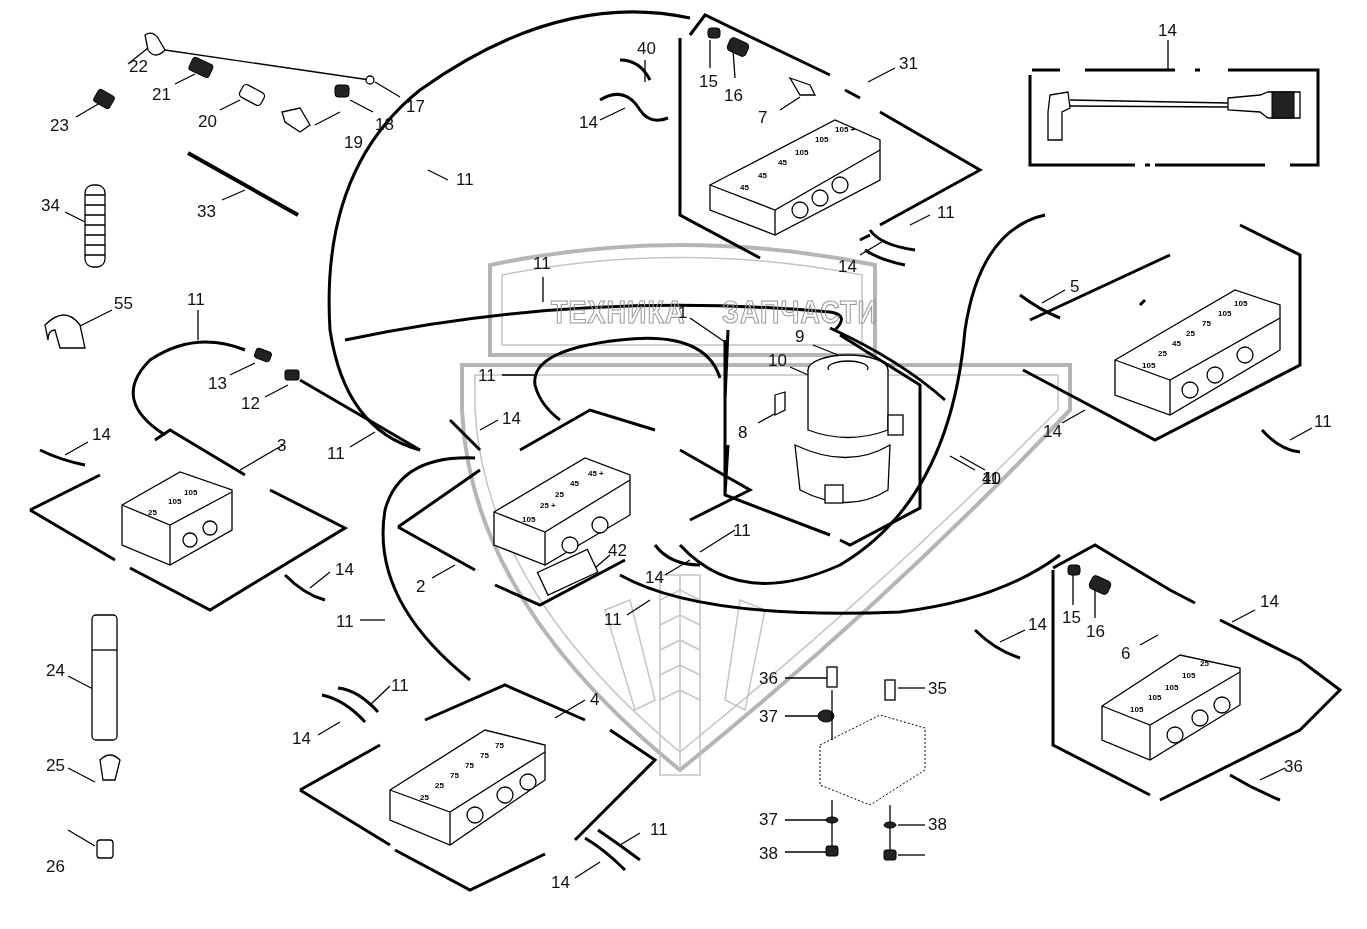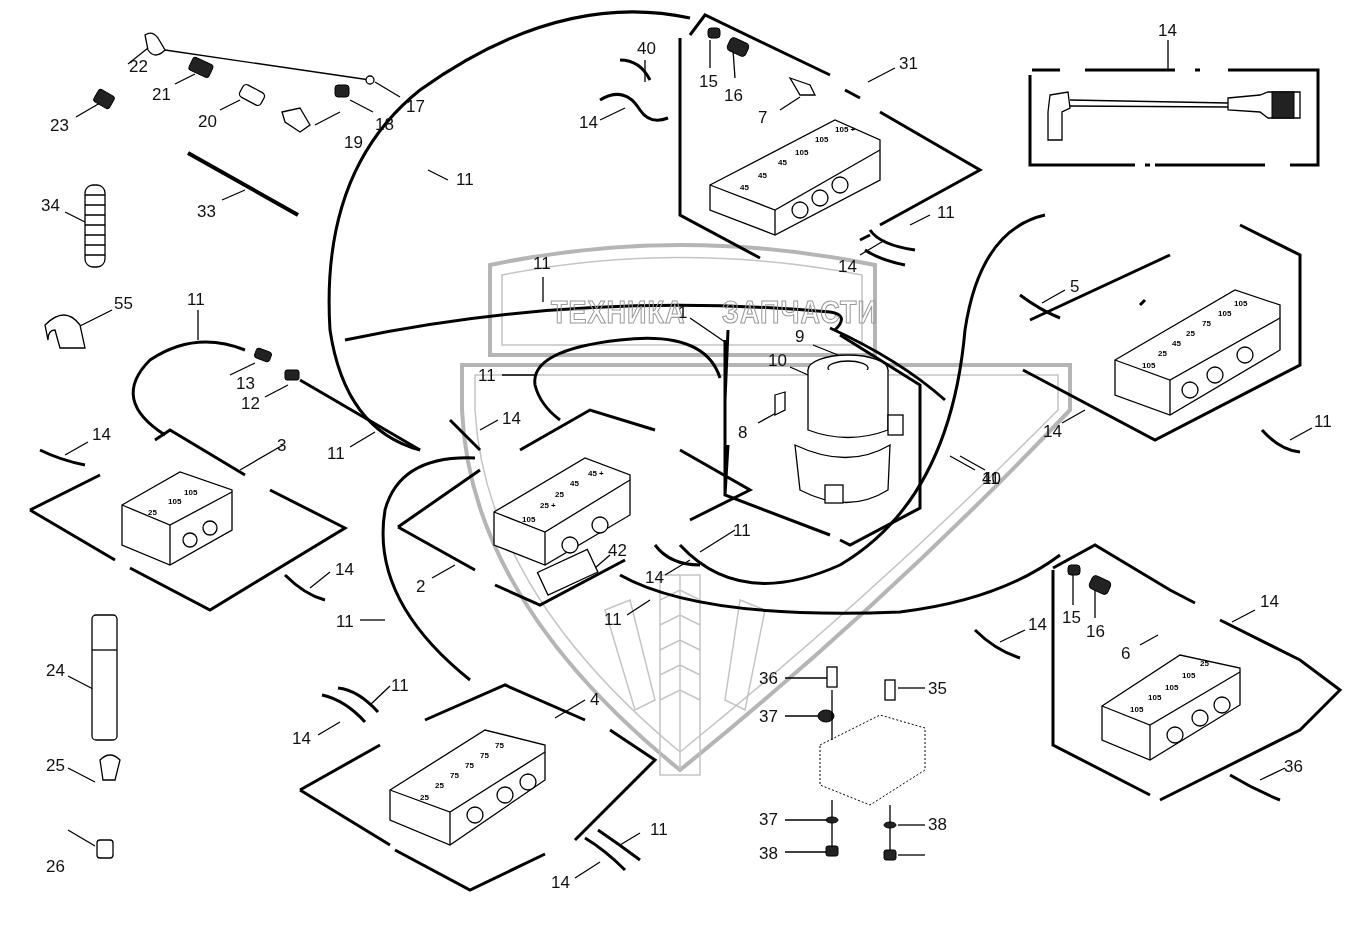--- a/index.html
+++ b/index.html
@@ -306,21 +306,21 @@
 <div class="label" style="left:152px;top:86px;">21</div>
 <div class="label" style="left:198px;top:113px;">20</div>
 <div class="label" style="left:344px;top:134px;">19</div>
 <div class="label" style="left:375px;top:116px;">18</div>
 <div class="label" style="left:406px;top:98px;">17</div>
 <div class="label" style="left:50px;top:117px;">23</div>
 <div class="label" style="left:197px;top:203px;">33</div>
 <div class="label" style="left:41px;top:197px;">34</div>
 <div class="label" style="left:114px;top:295px;">55</div>
 <div class="label" style="left:187px;top:291px;">11</div>
-<div class="label" style="left:208px;top:375px;margin-left:28px;">13</div>
+<div class="label" style="left:208px;top:375px;">13</div>
 <div class="label" style="left:241px;top:395px;">12</div>
 <div class="label" style="left:327px;top:445px;">11</div>
 <div class="label" style="left:92px;top:426px;">14</div>
 <div class="label" style="left:277px;top:437px;">3</div>
 <div class="label" style="left:335px;top:561px;">14</div>
 <div class="label" style="left:46px;top:662px;">24</div>
 <div class="label" style="left:46px;top:757px;">25</div>
 <div class="label" style="left:46px;top:818px;margin-top:40px;">26</div>
 <div class="label" style="left:336px;top:613px;">11</div>
 <div class="label" style="left:292px;top:730px;">14</div>

